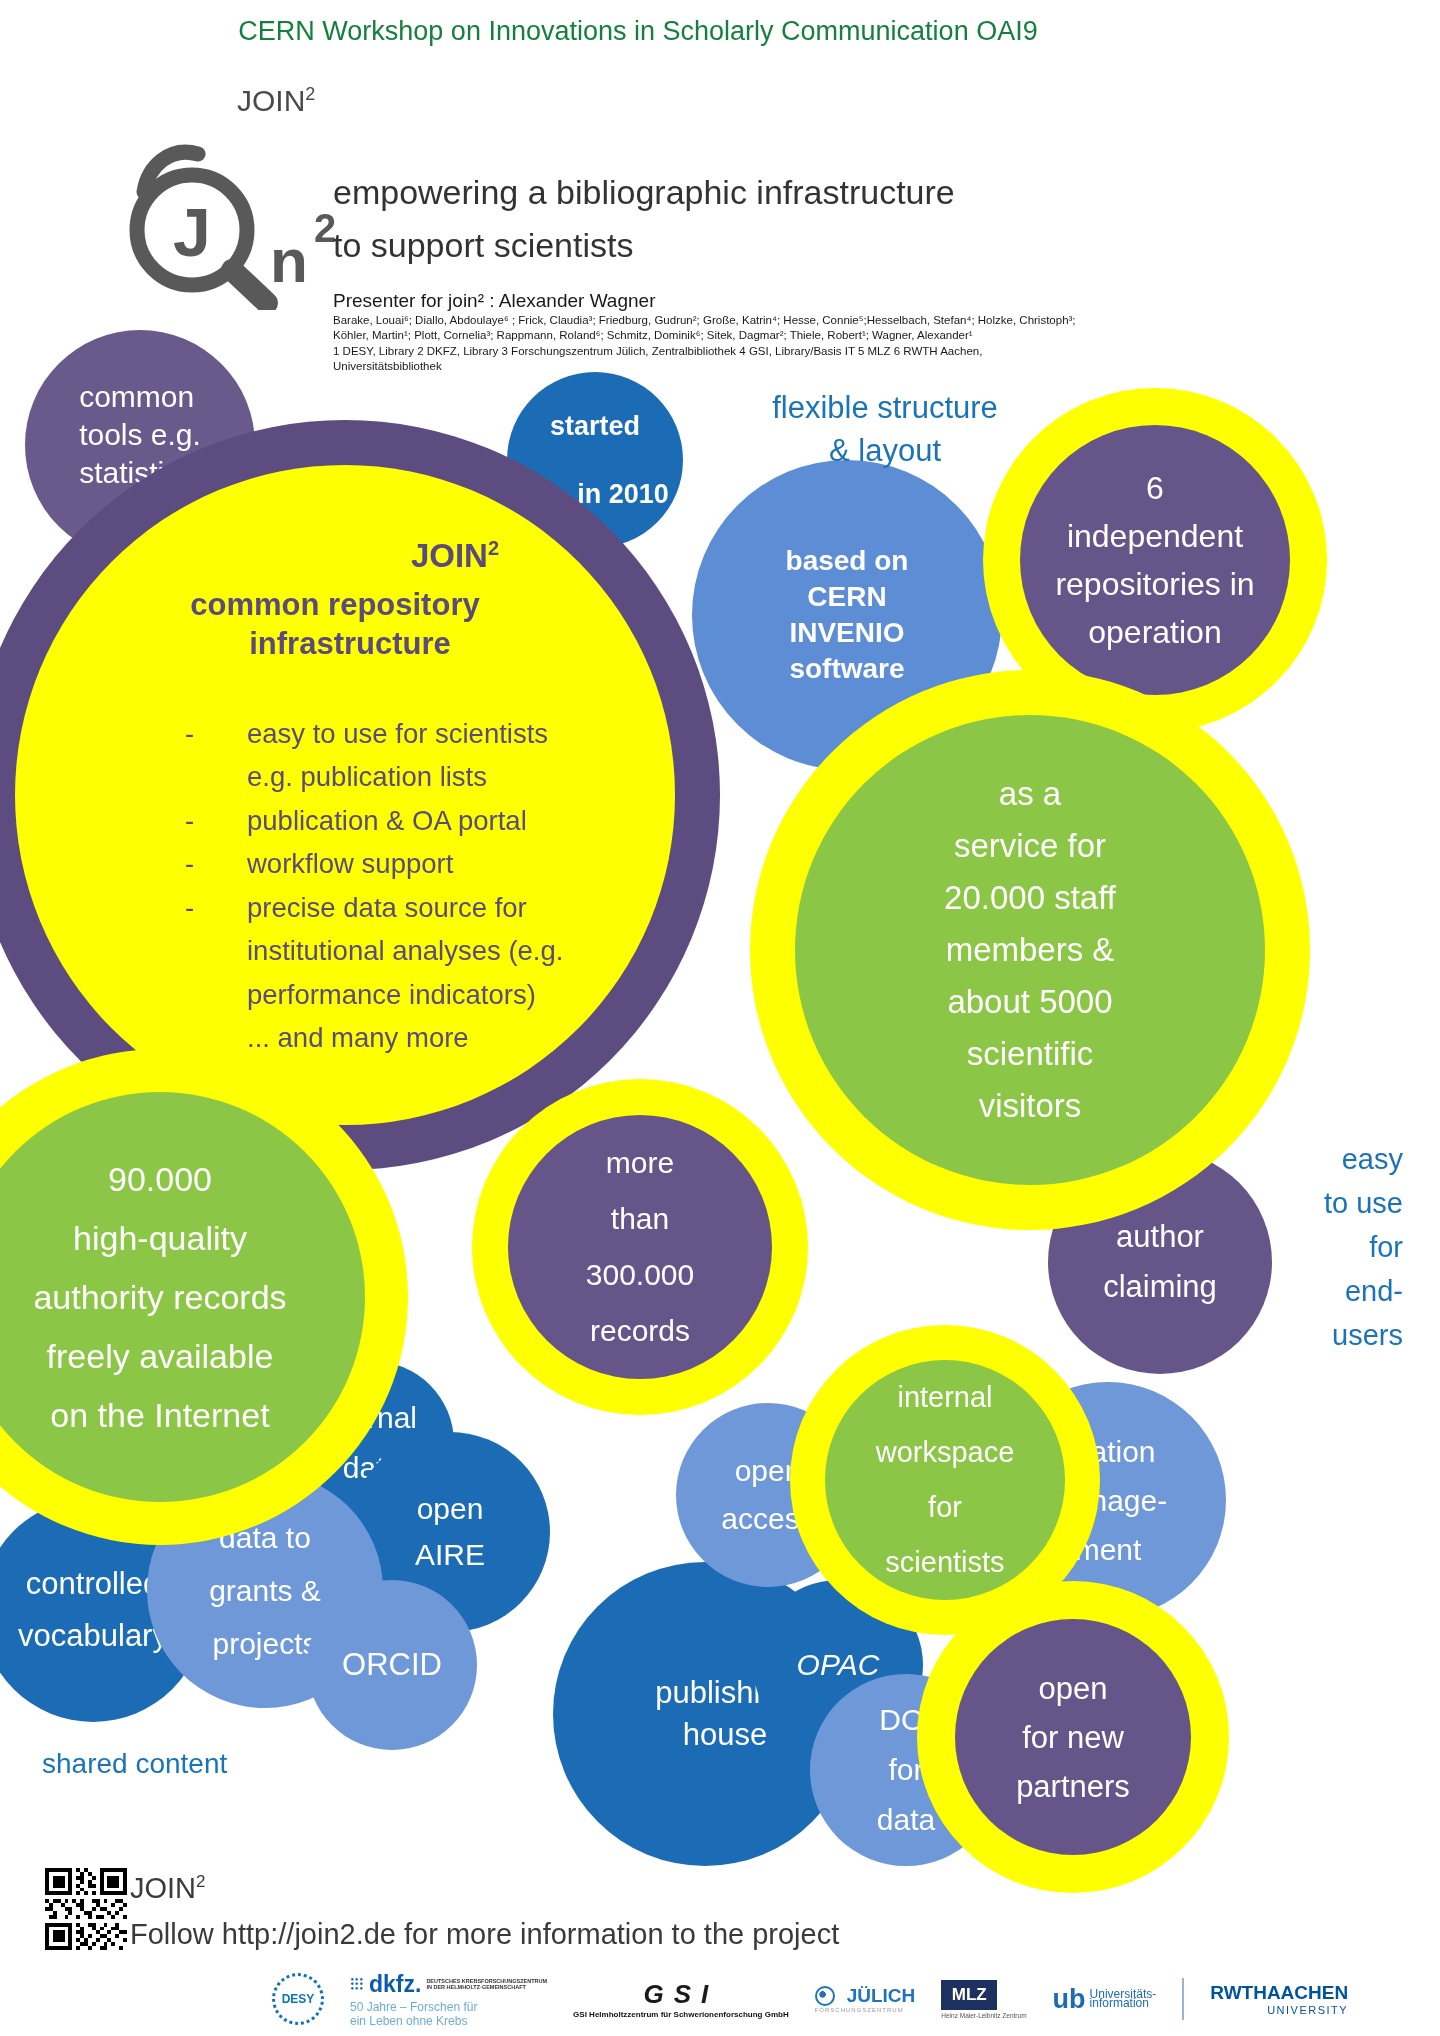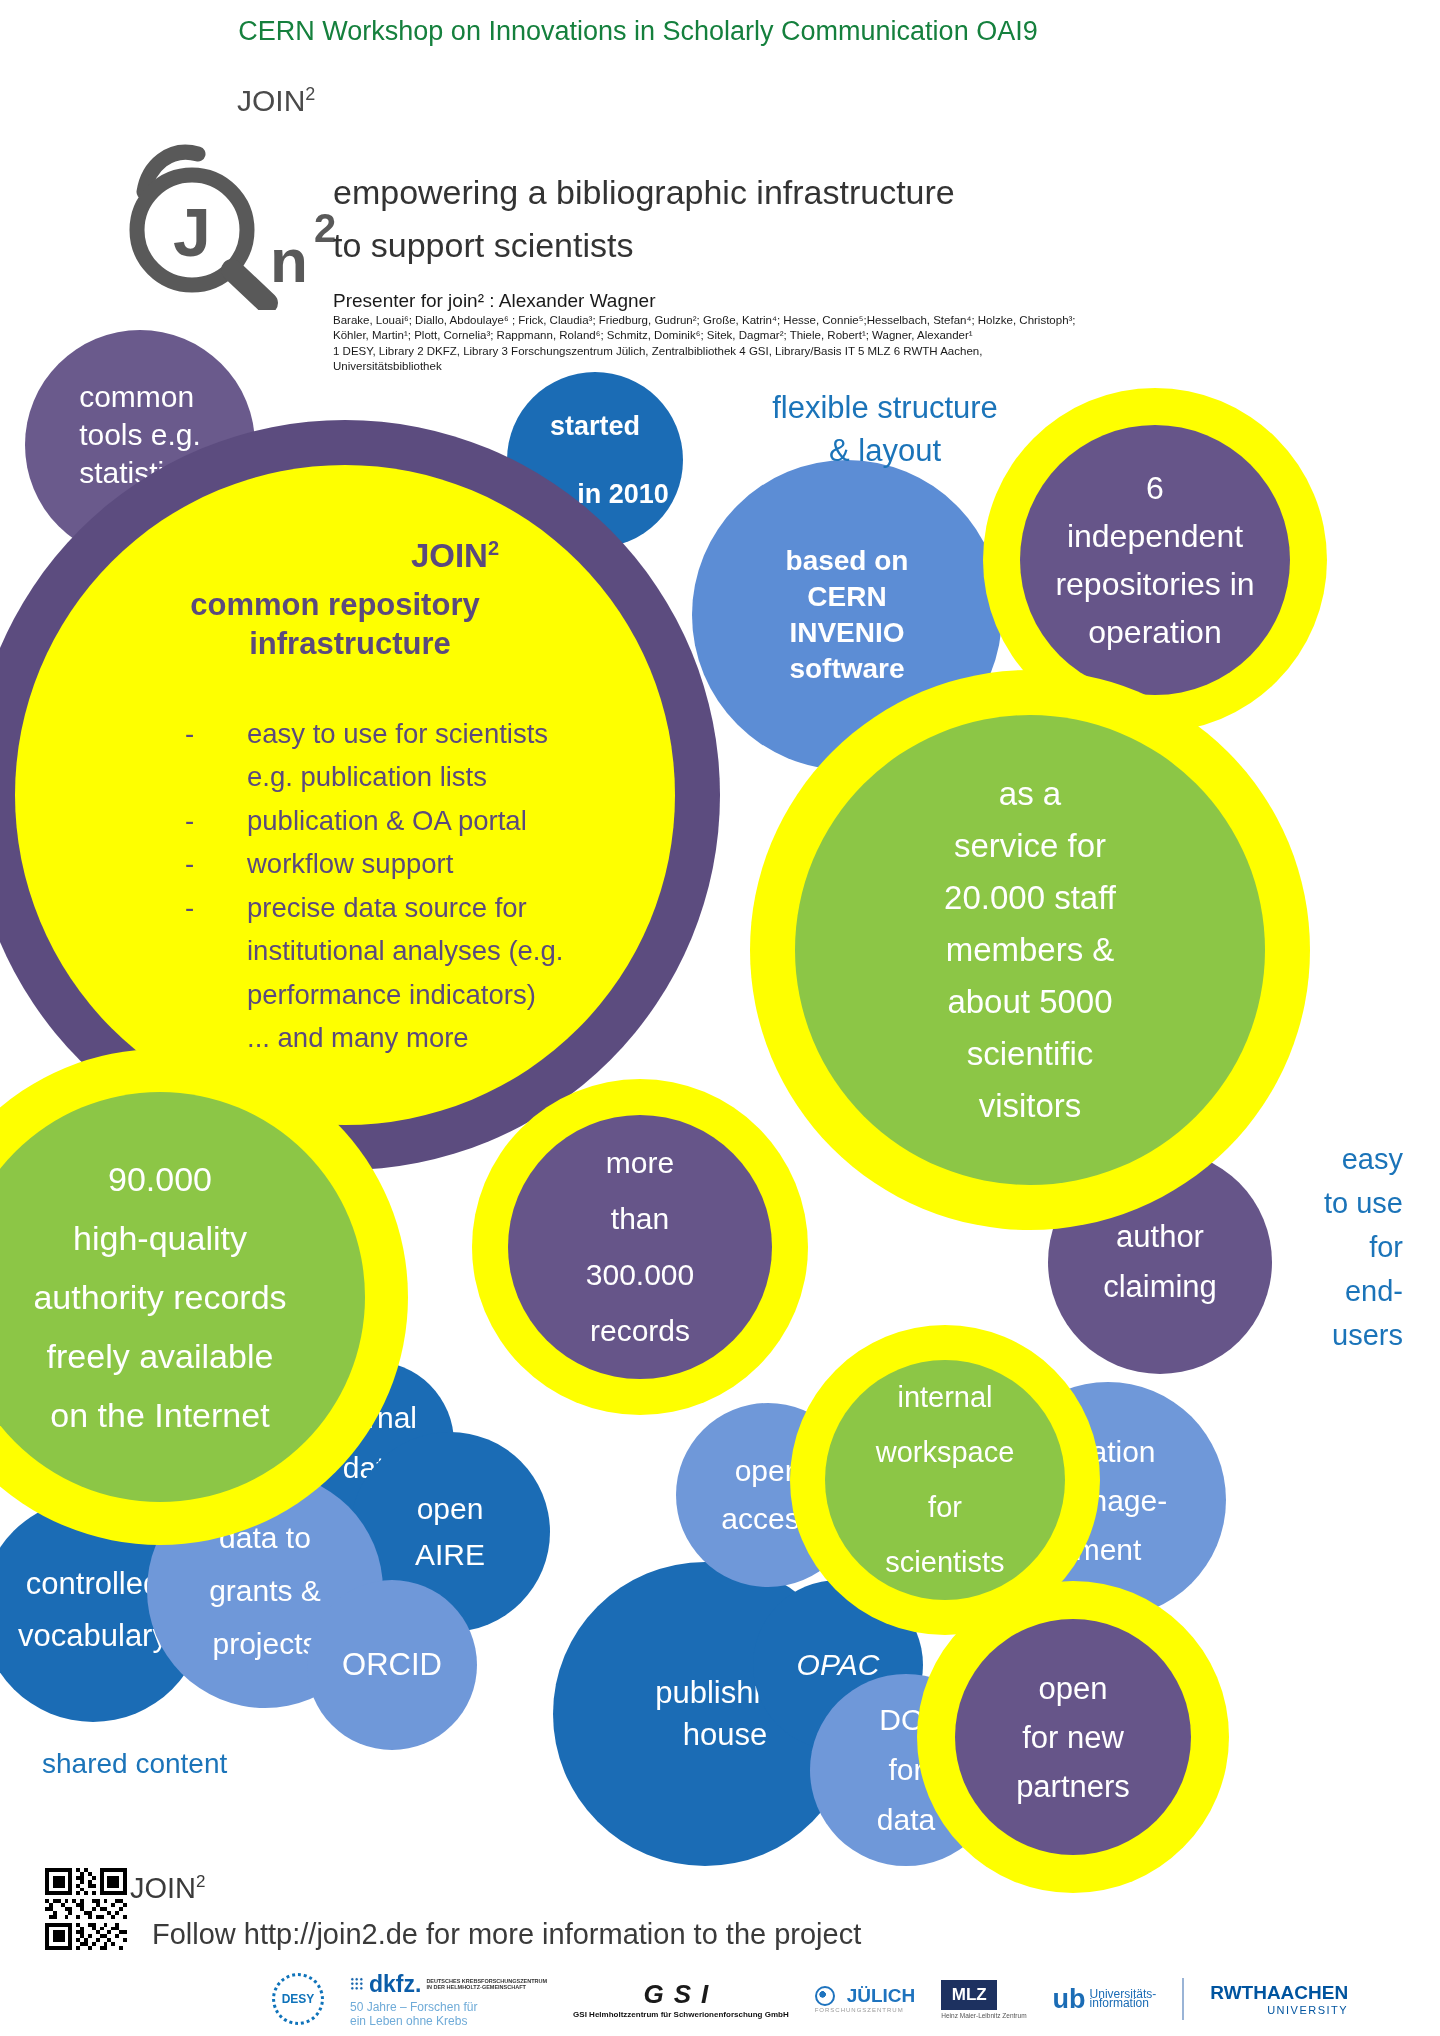--- a/index.html
+++ b/index.html
@@ -25,21 +25,21 @@
   .authors{left:333px;top:313px;font-size:11.5px;line-height:15.4px;color:#1A1A1A;white-space:nowrap;}
   .main-join{left:385px;top:537px;width:140px;text-align:center;font-size:33px;font-weight:bold;color:#5B4A7D;}
   .main-join sup{font-size:20px;}
   .main-h{position:absolute;text-align:center;font-size:31px;font-weight:bold;color:#5B4A7D;}
   .mlist{left:185px;top:712px;width:430px;}
   .mrow{height:43.5px;display:flex;align-items:center;font-size:27.5px;color:#5B4A7D;}
   .mdash{width:62px;flex:none;}
   .qr{left:45px;top:1868px;width:82px;height:82px;}
   .footjoin{left:130px;top:1872px;font-size:29px;color:#3A3A3A;}
   .footjoin sup{font-size:17px;}
-  .follow{left:130px;top:1918px;font-size:29px;color:#3A3A3A;margin-left:22px;}
+  .follow{left:130px;top:1918px;font-size:29px;color:#3A3A3A;}
   .logorow{left:272px;top:1968px;width:880px;height:62px;display:flex;align-items:center;gap:26px;}
   .lg-desy{width:46px;height:46px;border-radius:50%;border:3px dotted #0F73BA;color:#0F73BA;display:flex;align-items:center;justify-content:center;font-weight:bold;font-size:12px;flex:none;}
   .lg-dkfz{flex:none;}
   .dkfz-row{display:flex;align-items:center;gap:5px;}
   .dkfz-dotgrid{width:14px;height:14px;background:radial-gradient(#0A5CA8 1.2px, transparent 1.3px);background-size:4.5px 4.5px;}
   .dkfz-word{color:#0A5CA8;font-size:23px;font-weight:bold;}
   .dkfz-caps{display:flex;flex-direction:column;font-size:5.5px;color:#333;font-weight:bold;}
   .dkfz-sub{font-size:12px;color:#6FABD8;margin-top:2px;}
   .lg-gsi{flex:none;text-align:center;}
   .gsi-word{font-size:26px;font-weight:bold;font-style:italic;letter-spacing:10px;color:#1A1A1A;}

